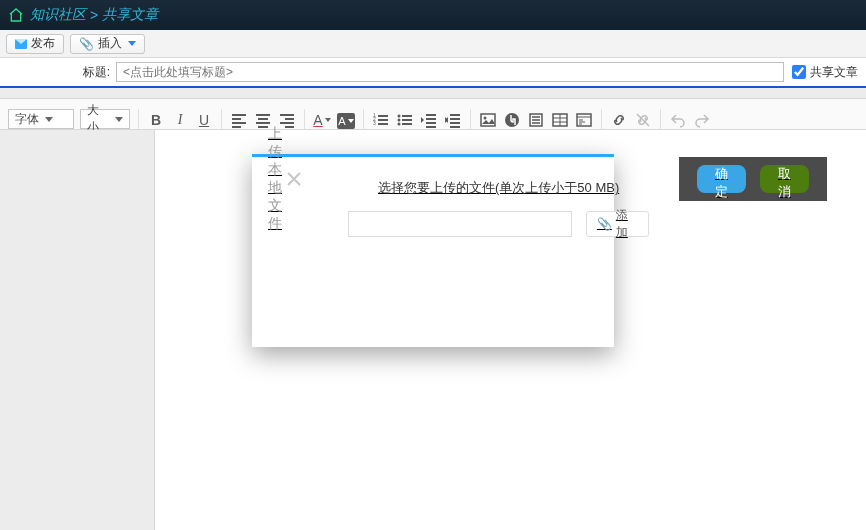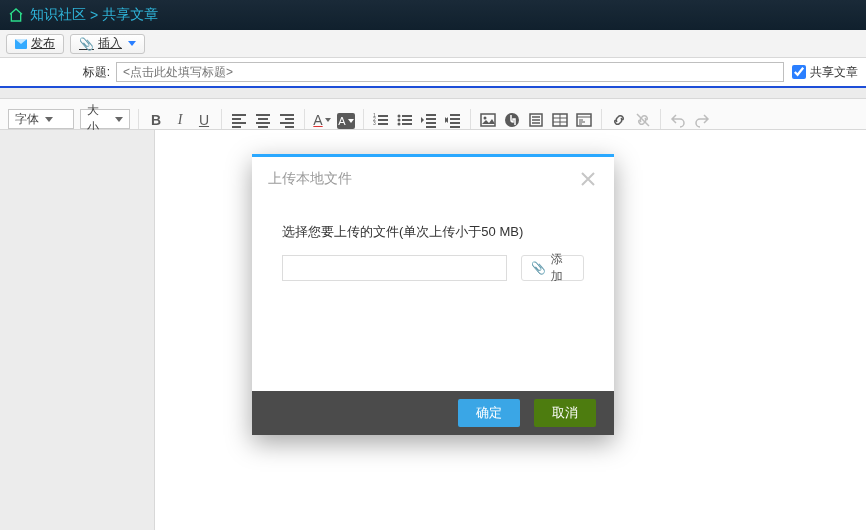--- a/index.html
+++ b/index.html
@@ -2,26 +2,26 @@
 <html><head>
 <meta charset="utf-8">
 <style>
   * { box-sizing: border-box; margin: 0; padding: 0; }
   html, body { width: 866px; height: 530px; font-family: "Microsoft YaHei", Arial, sans-serif; font-size: 12px; overflow: hidden; }
   body { background: #ececec; }
 
   
   .topnav { height: 30px; background: linear-gradient(#1a2a38,#10202d); display: flex; align-items: center; padding: 0 8px; color: #2fb4d9; font-size: 14px; }
   .topnav .home-icon { width: 16px; height: 16px; margin-right: 6px; display:inline-flex; align-items:center; justify-content:center; }
-  .topnav a { color: #2fb4d9; text-decoration: none; }
+  .topnav a { color: #2fb4d9; text-decoration: none; font-style: italic; }
   .topnav .sep { margin: 0 4px; color:#2fb4d9; }
 
   
   .actionbar { height: 28px; background: #f3f3f3; border-bottom: 1px solid #d8d8d8; display:flex; align-items:center; padding:0 6px; gap:6px; }
-  .btn { display:inline-flex; align-items:center; gap:4px; height:20px; padding:0 8px; border:1px solid #c7c7c7; border-radius:3px; background:linear-gradient(#ffffff,#f2f2f2); color:#333; cursor:pointer; font-size:12px;text-decoration:underline; }
+  .btn { display:inline-flex; align-items:center; gap:4px; height:20px; padding:0 8px; border:1px solid #c7c7c7; border-radius:3px; background:linear-gradient(#ffffff,#f2f2f2); color:#333; cursor:pointer; font-size:12px; }
   .btn .mailicon { width:12px; height:10px; background:#33aaff; border-radius:1px; position:relative; }
   .btn .mailicon:before { content:""; position:absolute; left:0; top:0; width:0; height:0; border-left:6px solid transparent; border-right:6px solid transparent; border-top:5px solid #fff; opacity:.7; }
   .btn .clip { color:#e58a3c; font-size:12px; }
   .btn .caret { width:0;height:0;border-left:4px solid transparent;border-right:4px solid transparent;border-top:5px solid #2a7fff; margin-left:2px;}
 
   
   .titlerow { height: 30px; display:flex; align-items:center; padding: 6px 8px; background:#fff; border-bottom:2px solid #1d4ed8; }
   .titlerow .lbl { width: 108px; text-align:right; padding-right:6px; color:#333; }
   .titlerow input.title { flex:1; height:20px; border:1px solid #bfbfbf; padding:0 6px; color:#14532d; font-size:12px; }
   .titlerow .share { display:flex; align-items:center; gap:4px; margin-left:8px; font-size:12px; color:#333; }
@@ -41,32 +41,32 @@
   .tb.box { background:#5a5a5a; color:#fff; border-radius:2px; padding:0 2px; height:16px; font-size:11px; }
   .tb .ddc { width:0;height:0;border-left:3px solid transparent;border-right:3px solid transparent;border-top:4px solid #666; margin-left:2px; vertical-align:middle; display:inline-block;}
 
   
   .editor { display:flex; height: calc(530px - 30px - 28px - 30px - 10px - 32px); }
   .leftpanel { width:154px; background:#ececec; }
   .canvas { flex:1; background:#ffffff; border-left:1px solid #d8d8d8; }
 
   
   .overlay { position:absolute; left:0; top:0; width:866px; height:530px; background:rgba(0,0,0,0); display:flex; align-items:flex-start; justify-content:center; }
-  .modal { width:362px; margin-top:154px; background:#fff; box-shadow:0 8px 24px rgba(0,0,0,.35); border-top:3px solid #2aa8ff; display:flex; flex-direction:column; }
+  .modal { width:362px; margin-top:154px; background:#fff; box-shadow:0 8px 24px rgba(0,0,0,.35); border-top:3px solid #2aa8ff; display:flex; flex-direction:row;text-decoration:underline; }
   .modal-head { height:44px; display:flex; align-items:center; justify-content:space-between; padding:0 16px; color:#9a9a9a; font-size:14px; }
   .modal-head .close { width:20px; height:20px; display:flex; align-items:center; justify-content:center; cursor:pointer; color:#c6c6c6; }
   .modal-head .close svg { width:16px;height:16px; stroke:#c6c6c6; stroke-width:2; }
   .modal-body { padding: 22px 30px 10px 30px; min-height:190px; }
-  .modal-body .hint { font-size:13px; color:#333; margin-bottom:14px; }
+  .modal-body .hint { font-size:13px; color:#333; margin-bottom:14px;margin-left:30px; }
   .filerow { display:flex; gap:14px; align-items:center; }
   .fileinput { width:234px; height:26px; border:1px solid #dcdcdc; background:#fff; }
   .addbtn { height:26px; padding:0 10px; border:1px solid #dedede; border-radius:3px; background:#fff; display:inline-flex; align-items:center; gap:4px; cursor:pointer; font-size:12px; color:#555; }
   .addbtn .clip2 { color:#e58a3c; }
   .modal-foot { height:44px; background:#4b4b4b; display:flex; align-items:center; justify-content:flex-end; gap:14px; padding:0 18px; }
-  .mbtn { height:28px; padding:0 18px; border:none; border-radius:2px; color:#fff; font-size:13px; cursor:pointer; }
+  .mbtn { height:28px; padding:0 18px; border:none; border-radius:8px; color:#fff; font-size:13px; cursor:pointer; }
   .mbtn.ok { background:#3aa6e6; }
   .mbtn.cancel { background:#4d7c0f; }
 </style>
 </head>
 <body>
 
 <div class="topnav">
   <span class="home-icon">
     <svg viewBox="0 0 24 24" width="16" height="16">
         <path fill="none" stroke="#2bdc8a" stroke-width="2" d="M3 11 L12 3 L21 11 M5 10 V21 H19 V10"></path>

